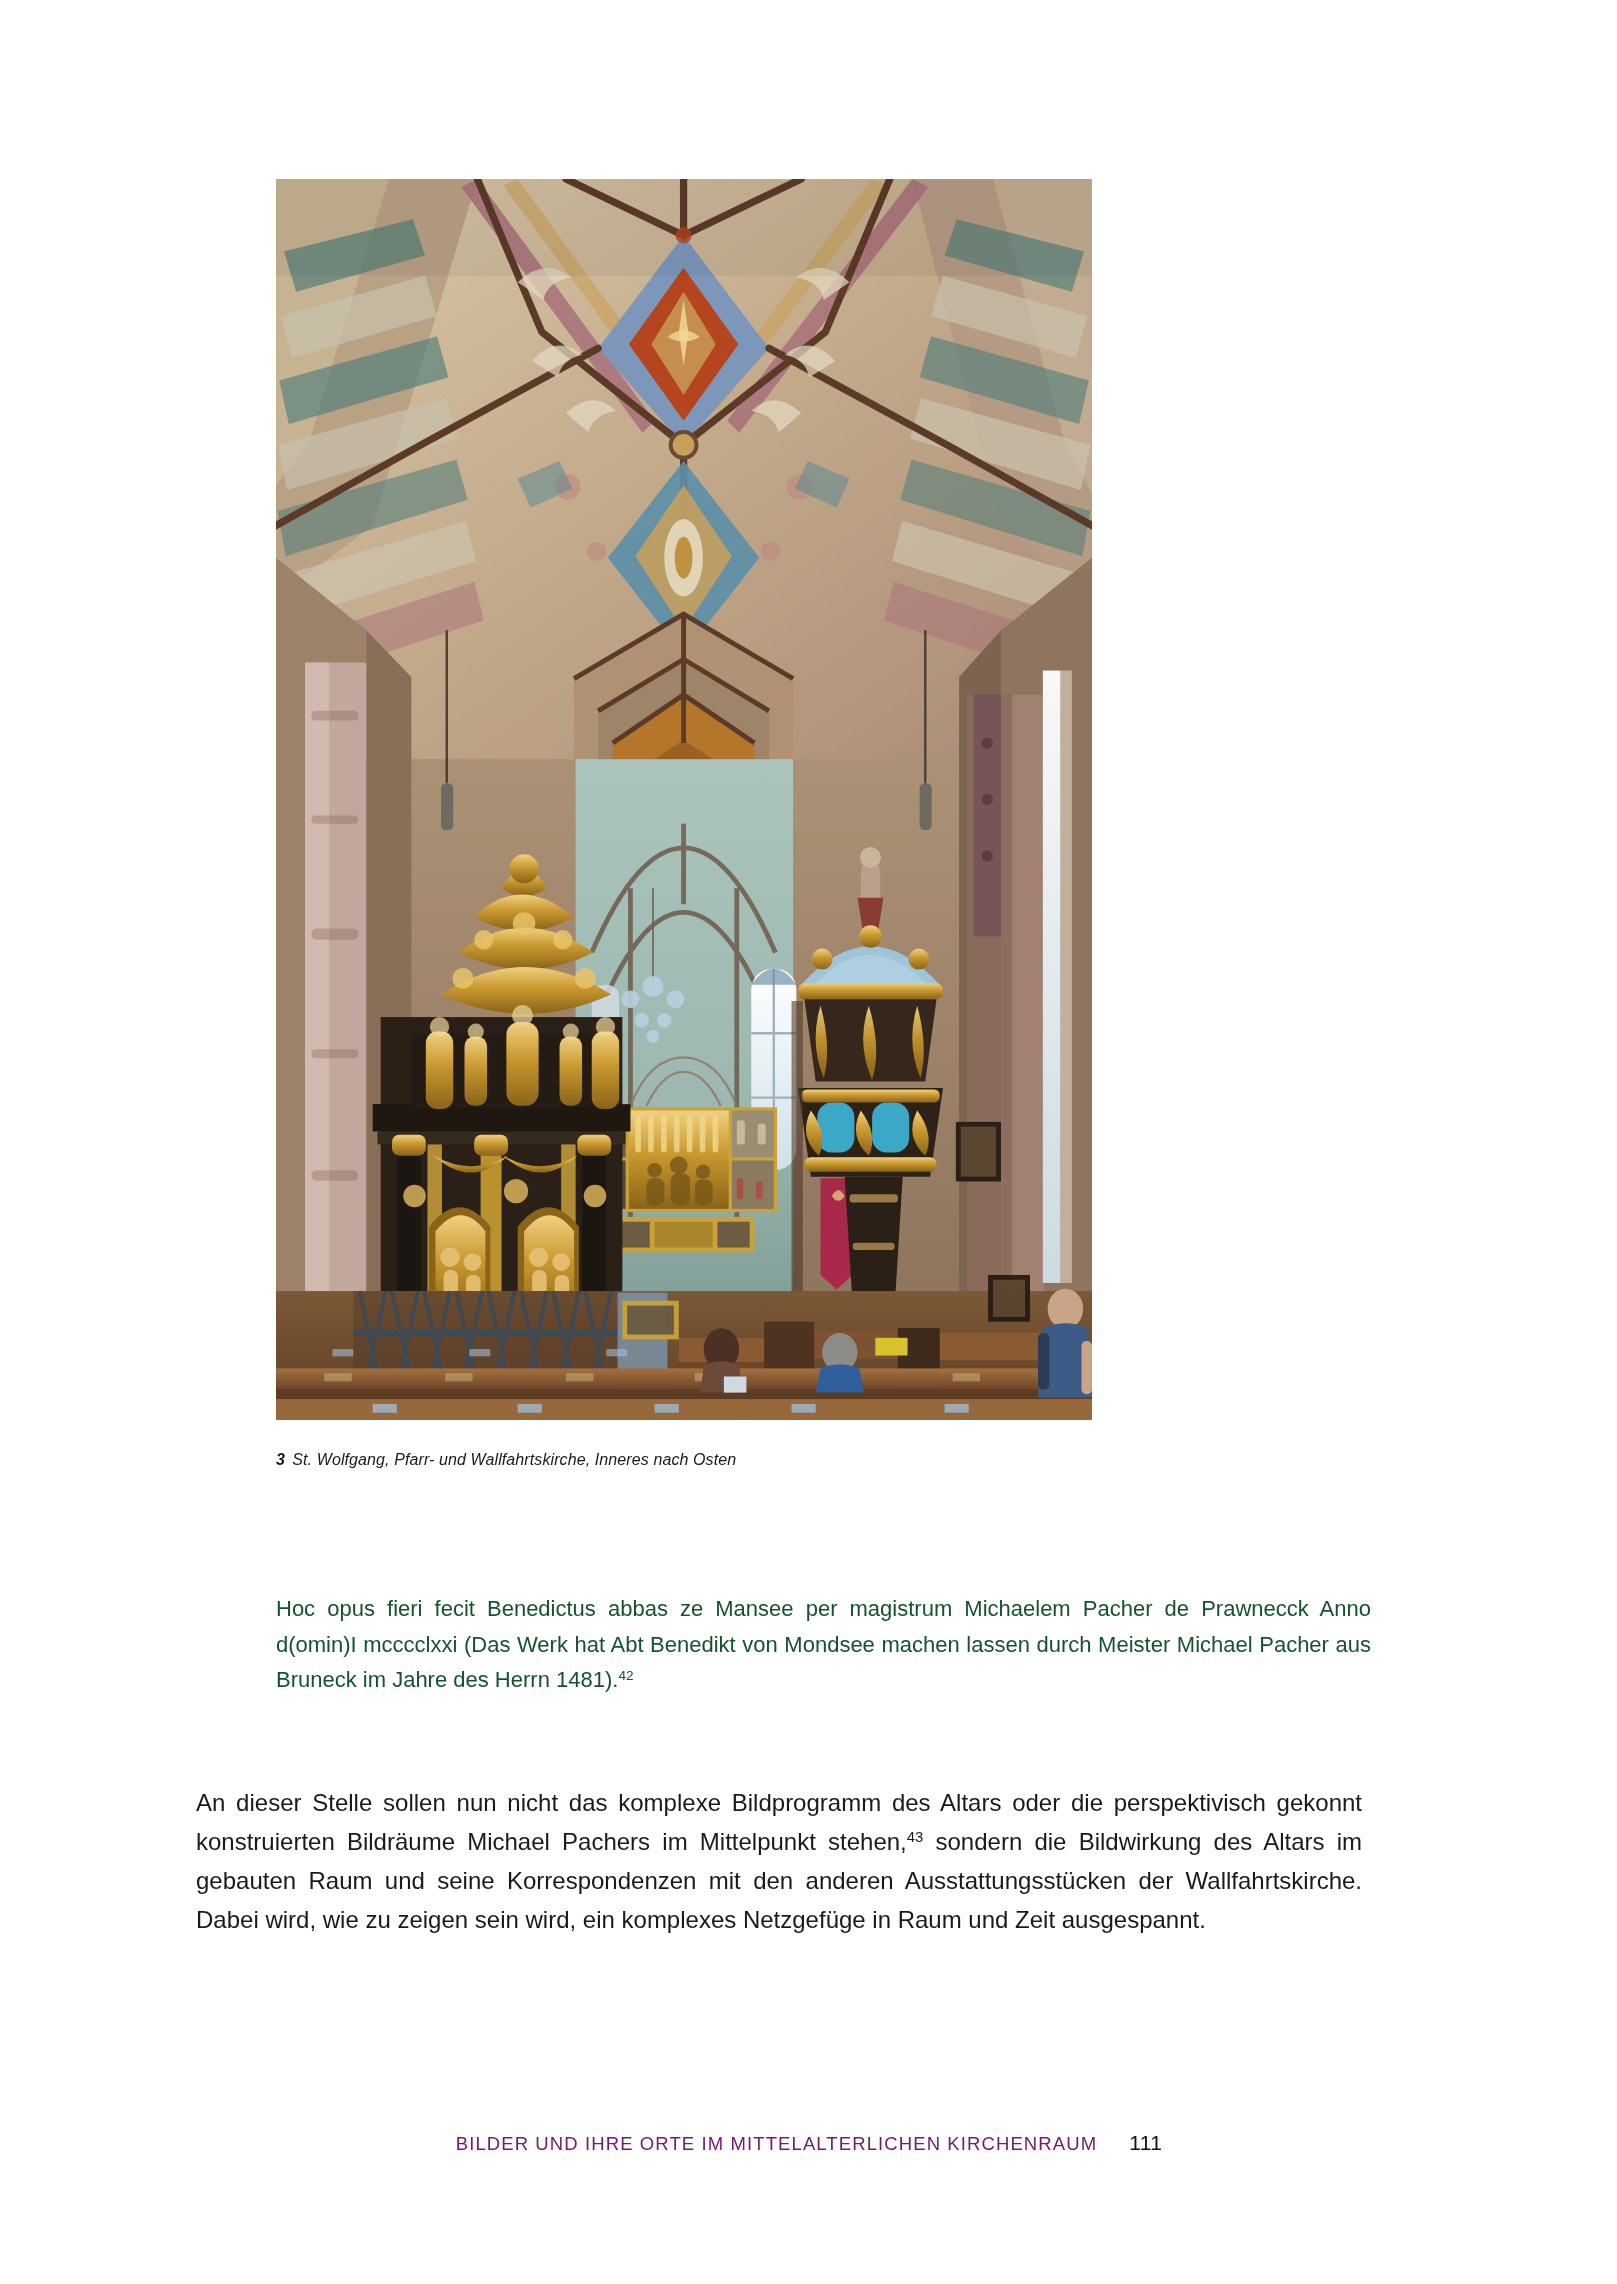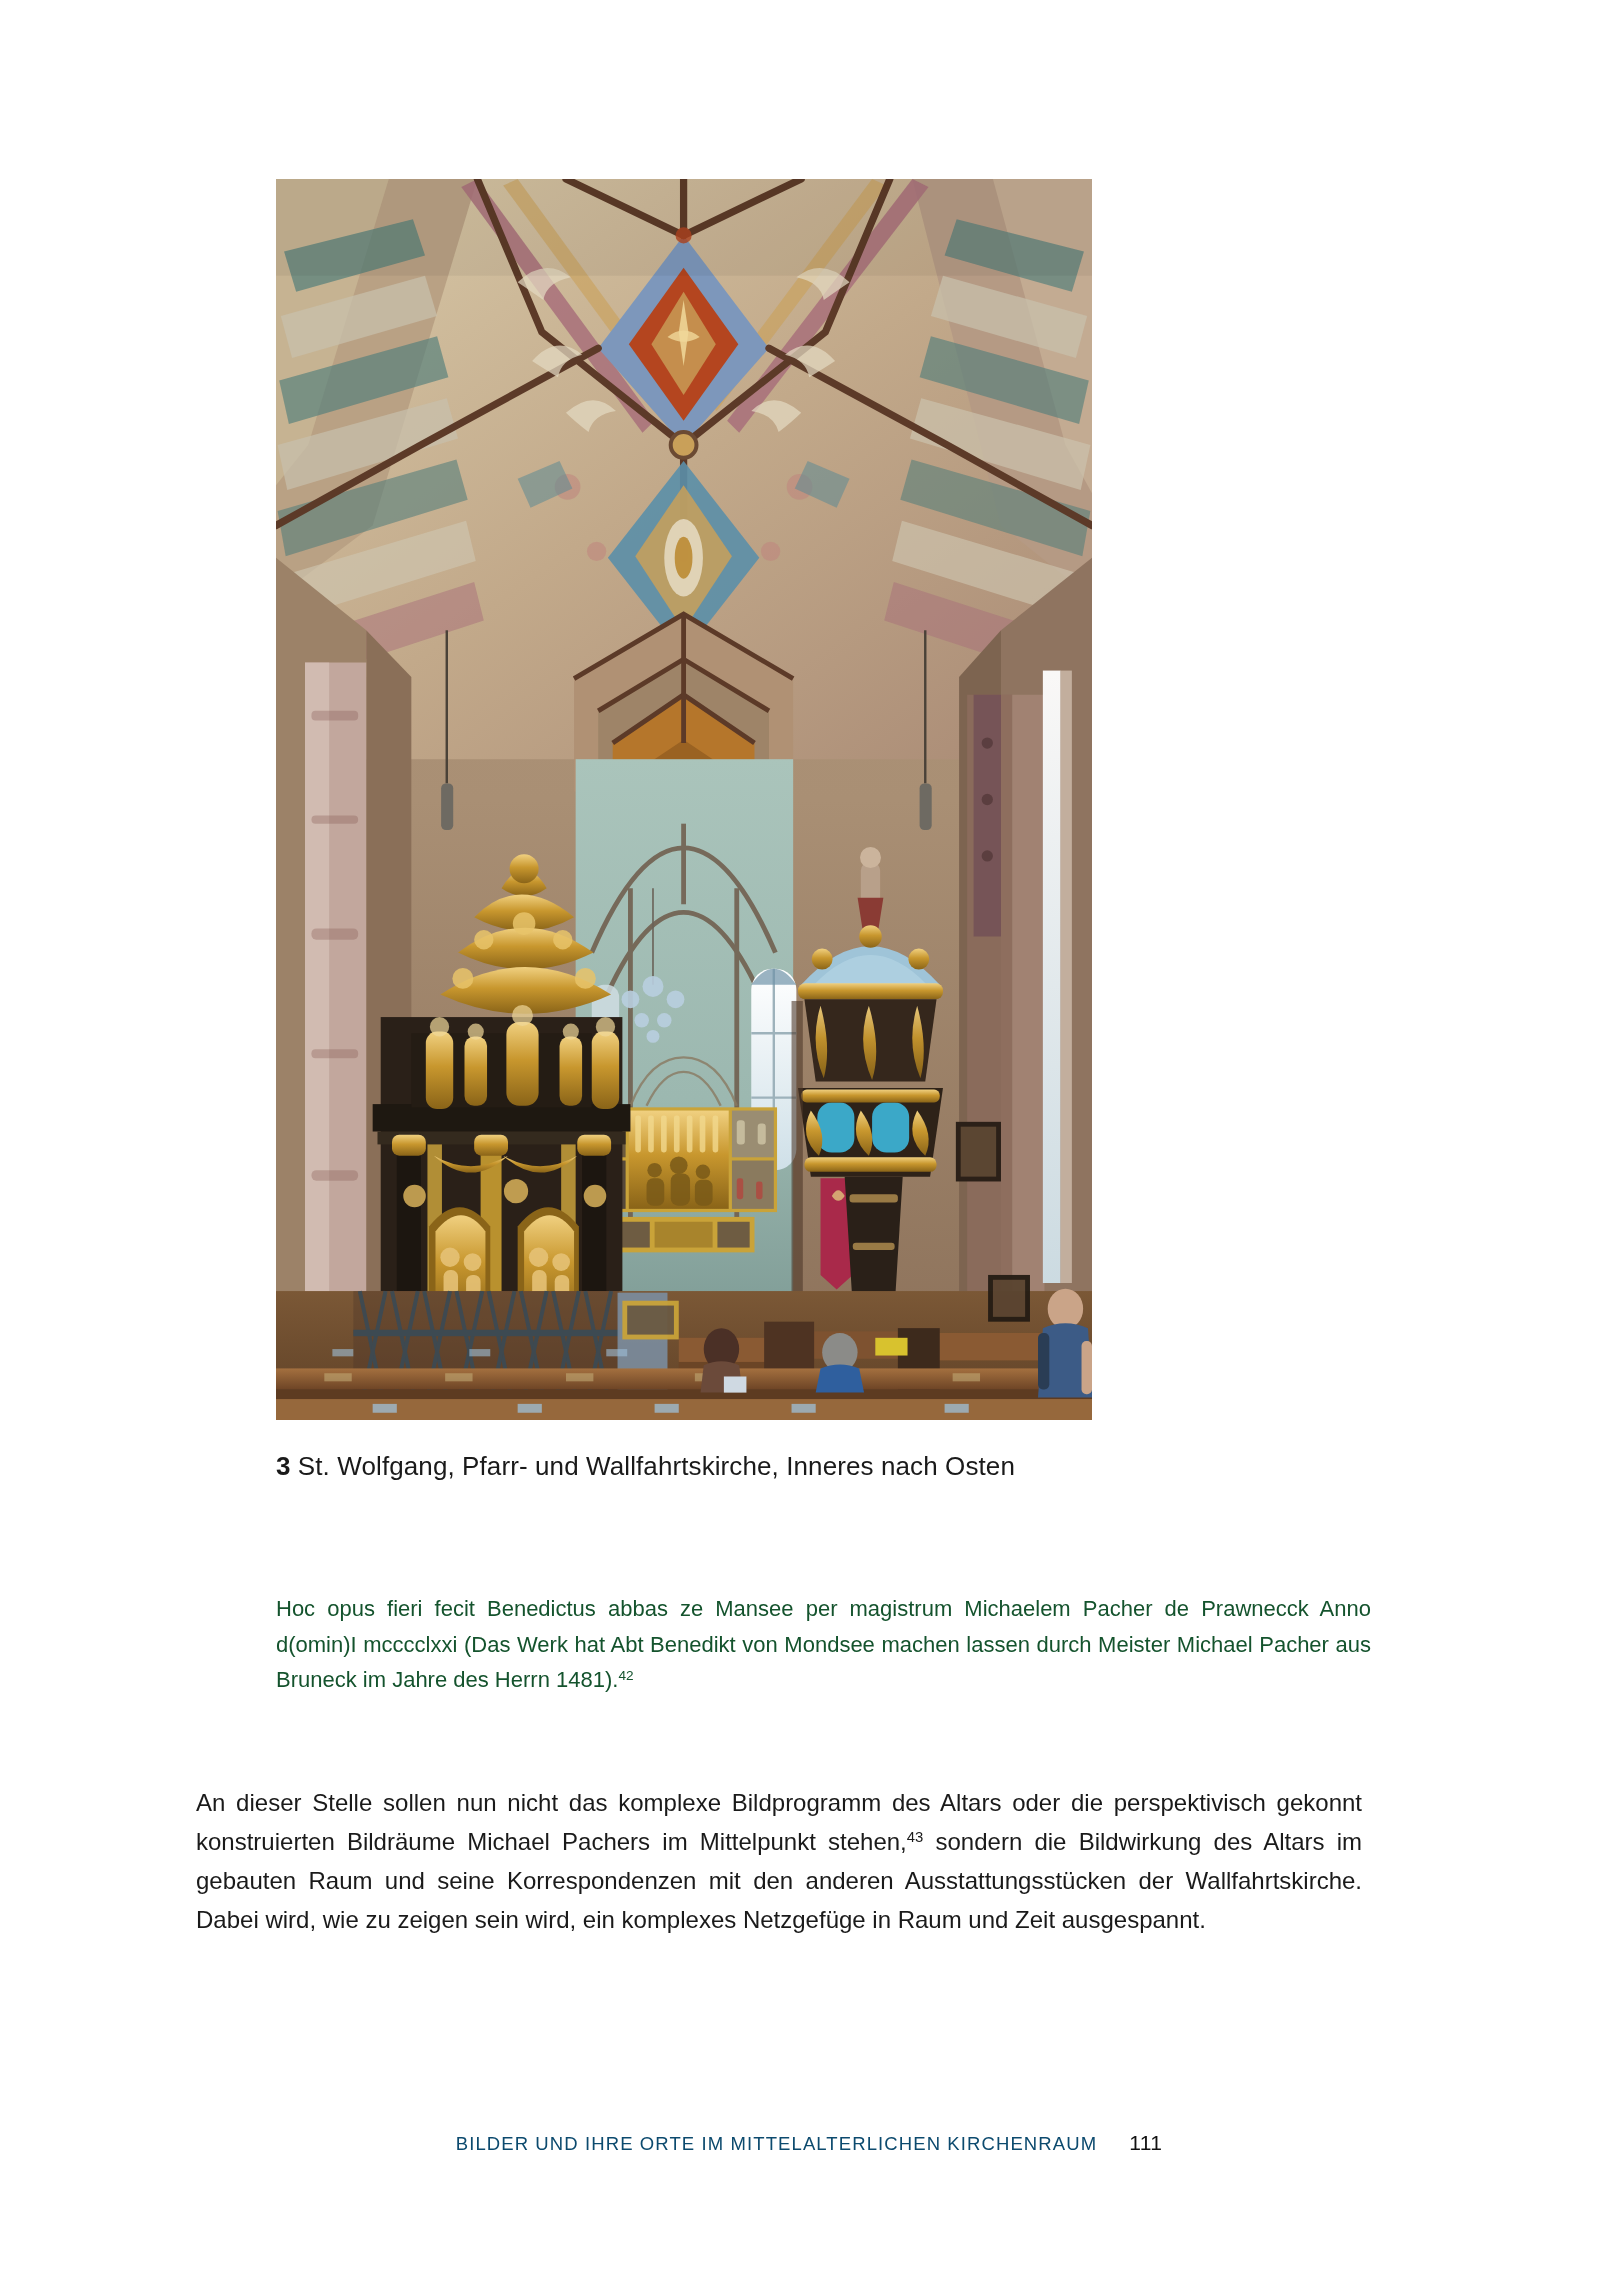--- a/index.html
+++ b/index.html
@@ -35,24 +35,25 @@
     background: #5d4a3c;
   }
   .photo svg { display: block; width: 100%; height: 100%; }
 
   
   .caption {
     position: absolute;
     left: 276px;
     top: 1448px;
     width: 1047px;
-    font-size: 26px;
+    font-size: 16px;
     line-height: 1.45;
     color: #1a1a1a;
     letter-spacing: 0.1px;
+    font-style: italic;
   }
   .caption .fignum {
     font-weight: bold;
     margin-right: 7.3px;
   }
 
   
   .quote {
     position: absolute;
     left: 276px;
@@ -91,21 +92,21 @@
     position: absolute;
     left: 0;
     top: 2131px;
     width: 1618px;
     text-align: center;
     white-space: nowrap;
   }
   .footer .running-head {
     font-size: 18.5px;
     letter-spacing: 1.1px;
-    color: #0c4a6e;
+    color: #701a75;
     text-align: right;
   }
   .footer .page-number {
     font-size: 21px;
     font-weight: normal;
     letter-spacing: 0.4px;
     margin-left: 32px;
     color: #111111;
   }
 </style>

